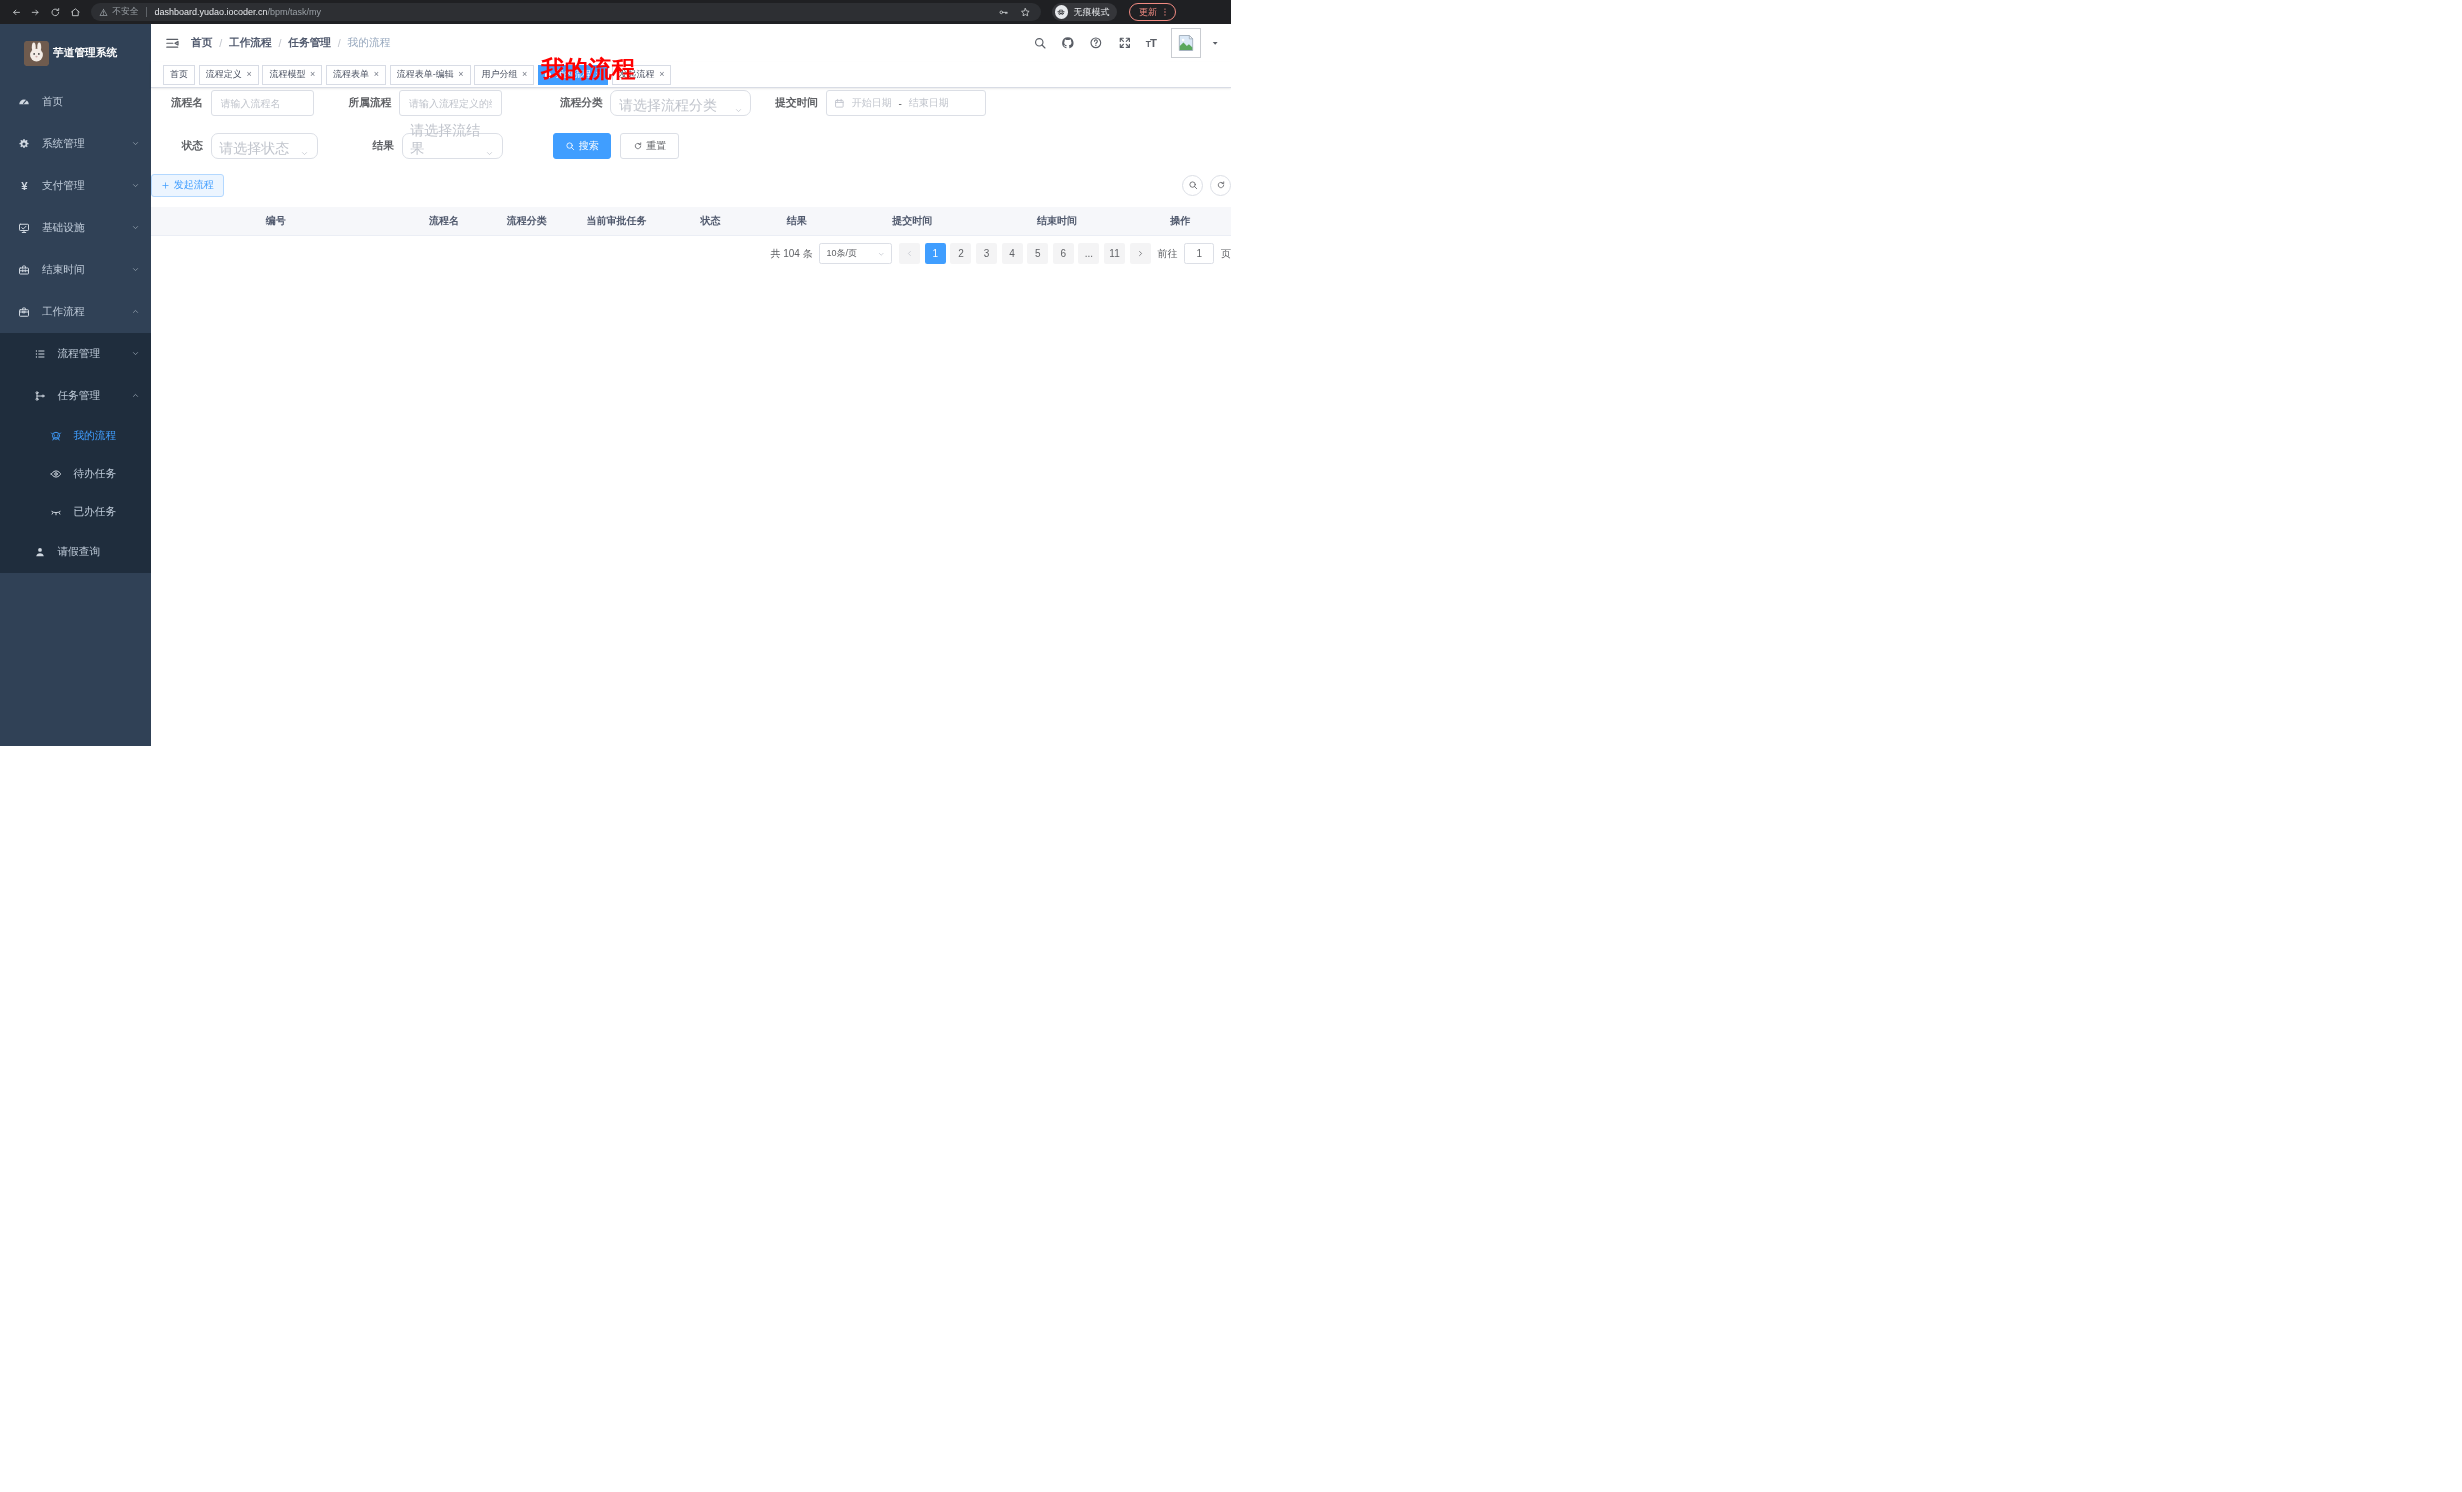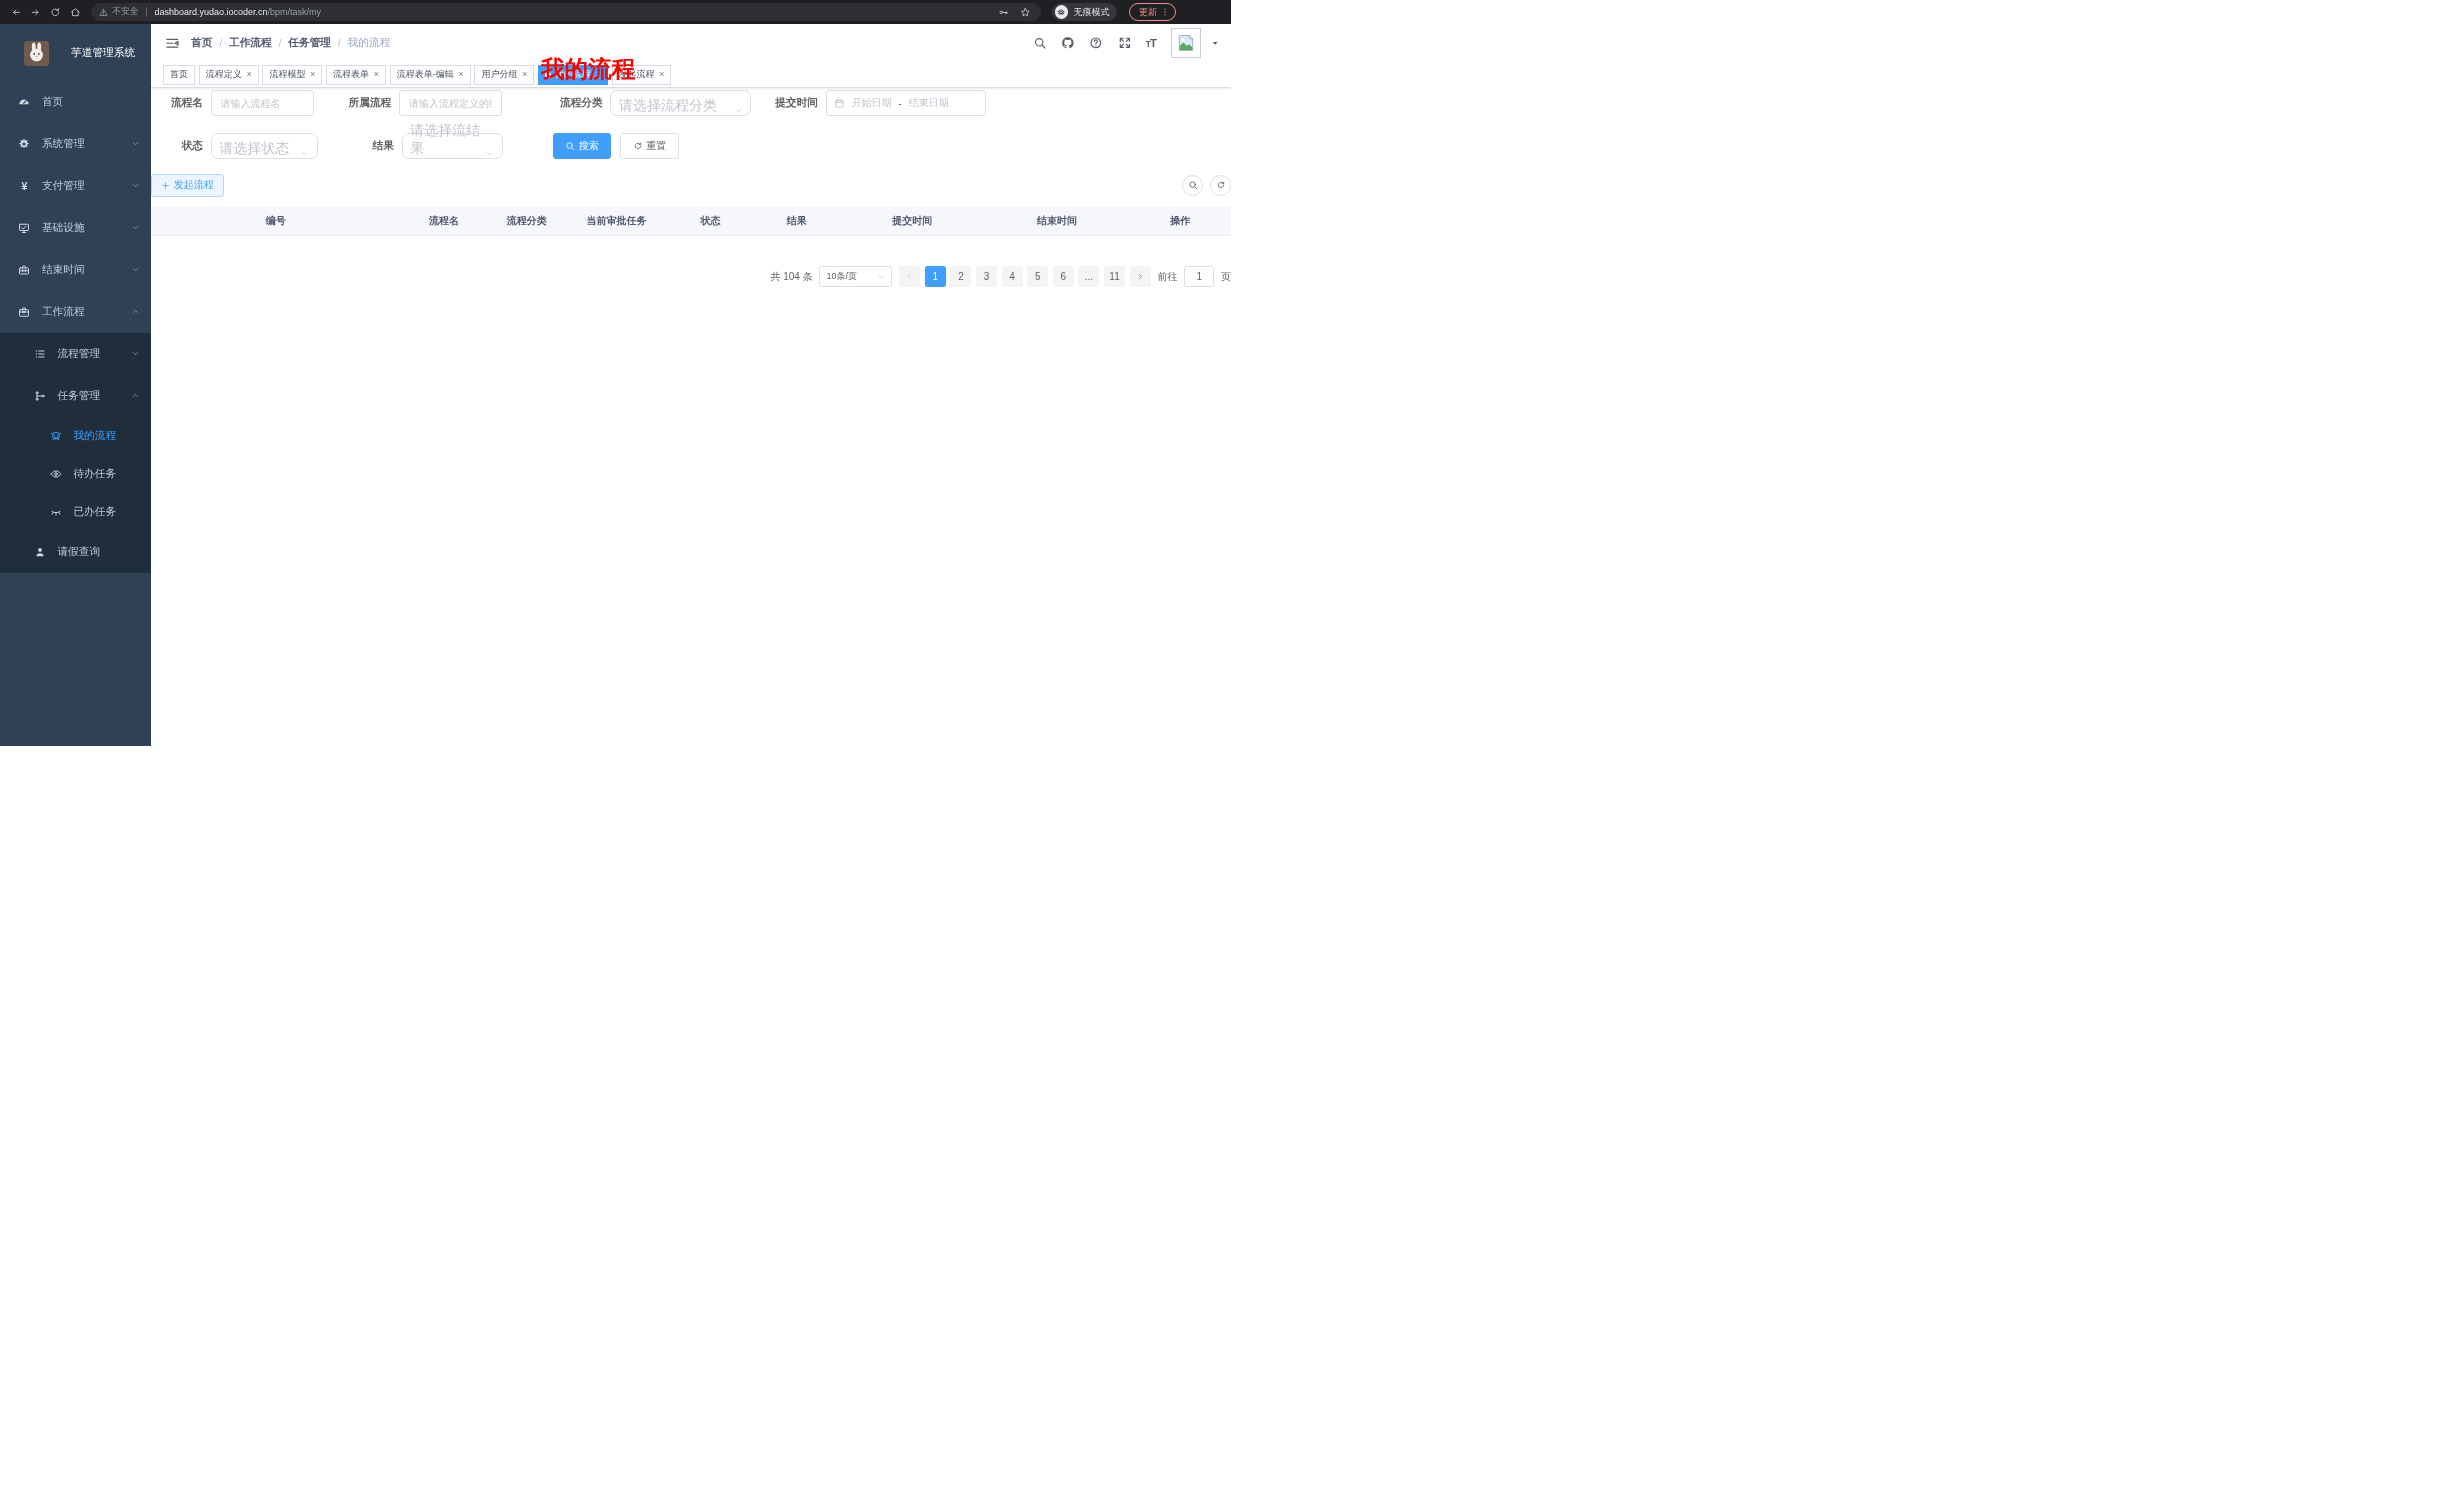--- a/index.html
+++ b/index.html
@@ -21,21 +21,21 @@
   .inc-icon { width:13.7px; height:13.7px; border-radius:50%; background:#e8eaed; color:#35363a; display:flex; align-items:center; justify-content:center; }
   .inc-icon svg { width:10px; height:10px; }
   .update-pill { margin-left:9px; height:18px; border:0.8px solid #f28b82; border-radius:9px; display:flex; align-items:center; padding:0 4.6px 0 9px; color:#f28b82; font-size:9px; gap:3px; cursor:pointer; }
   .upd-dots { display:flex; } .upd-dots svg { width:10px; height:10px; }
 
   
   .app { display:flex; height:722px; }
   .sidebar { width:151px; background:#304156; color:#bfcbd9; flex:0 0 auto; overflow:hidden; }
   .logo-row { display:flex; align-items:center; padding:16.7px 7.6px 15px 24px; cursor:pointer; }
   .logo-img { width:25px; height:25px; border-radius:2.3px; overflow:hidden; flex:0 0 auto; }
-  .app-title { color:#fff; font-size:10.7px; font-weight:400; margin-left:22px; white-space:nowrap; }
+  .app-title { color:#fff; font-size:10.7px; font-weight:700; margin-left:4px; white-space:nowrap; }
   .menu-item { display:flex; align-items:center; height:42px; padding:0 10.7px 0 17.5px; font-size:10.7px; cursor:pointer; }
   .mi-icon { width:13.7px; display:flex; align-items:center; justify-content:center; margin-right:10.7px; color:#cfd7e0; font-size:11.4px; }
   .mi-icon svg { width:12px; height:12px; }
   .mi-label { flex:1; white-space:nowrap; }
   .mi-chevron { color:#97a4b2; display:flex; } .mi-chevron svg { width:9px; height:9px; }
   .submenu { background:#1f2d3d; }
   .menu-item.lvl2 { padding-left:33px; }
   .menu-item.lvl3 { padding-left:49px; height:38px; }
   .menu-item.active, .menu-item.active .mi-icon { color:#409eff; }
 
@@ -86,21 +86,21 @@
   .btn-create svg { width:9px; height:9px; }
   .tool-icons { display:flex; gap:6.8px; }
   .circle-btn { width:21px; height:21px; border-radius:50%; border:0.8px solid #dcdfe6; background:#fff; color:#606266; display:flex; align-items:center; justify-content:center; cursor:pointer; }
   .circle-btn svg { width:10px; height:10px; }
 
   
   table { width:100%; border-collapse:collapse; table-layout:fixed; margin-top:10px; }
   thead th { background:#f6f7fa; height:29px; font-size:10px; color:#515a6e; font-weight:600; border-bottom:0.8px solid #ebeef5; white-space:nowrap; }
 
   
-  .pagination { display:flex; align-items:center; justify-content:flex-end; gap:6.8px; margin-top:30px; font-size:10px; color:#606266; }
+  .pagination { display:flex; align-items:center; justify-content:flex-end; gap:6.8px; margin-top:7px; font-size:10px; color:#606266; }
   .page-size { width:73px; height:21px; border:0.8px solid #dcdfe6; border-radius:2.3px; display:flex; align-items:center; justify-content:space-between; padding:0 6px; font-size:9px; cursor:pointer; }
   .page-size .chev { display:flex; color:#c0c4cc; } .page-size .chev svg { width:8.4px; height:8.4px; }
   .pg-list { display:flex; gap:4.6px; }
   .pg-btn { min-width:21px; height:21px; padding:0 3px; border-radius:2.3px; background:#f4f4f5; color:#606266; display:flex; align-items:center; justify-content:center; cursor:pointer; font-size:10px; }
   .pg-btn.active { background:#409eff; color:#fff; }
   .pg-btn.nav svg { width:9px; height:9px; }
   .pg-btn.nav.disabled { color:#c0c4cc; cursor:default; }
   .goto-input { width:30px; height:21px; border:0.8px solid #dcdfe6; border-radius:2.3px; text-align:center; font-size:10px; color:#606266; outline:none; font-family:inherit; }
   .tglyph { font-style:normal; font-weight:700; }
 </style>

